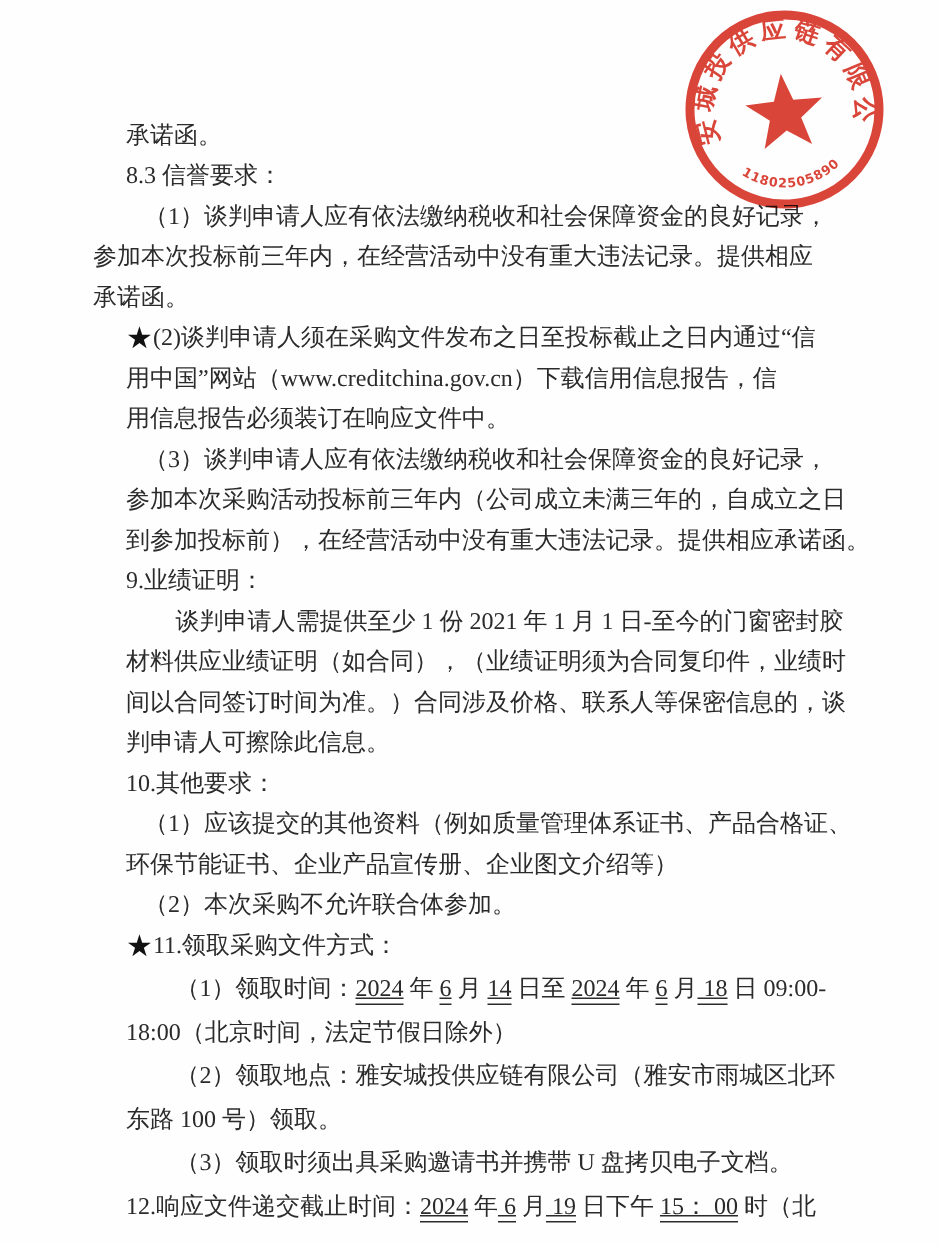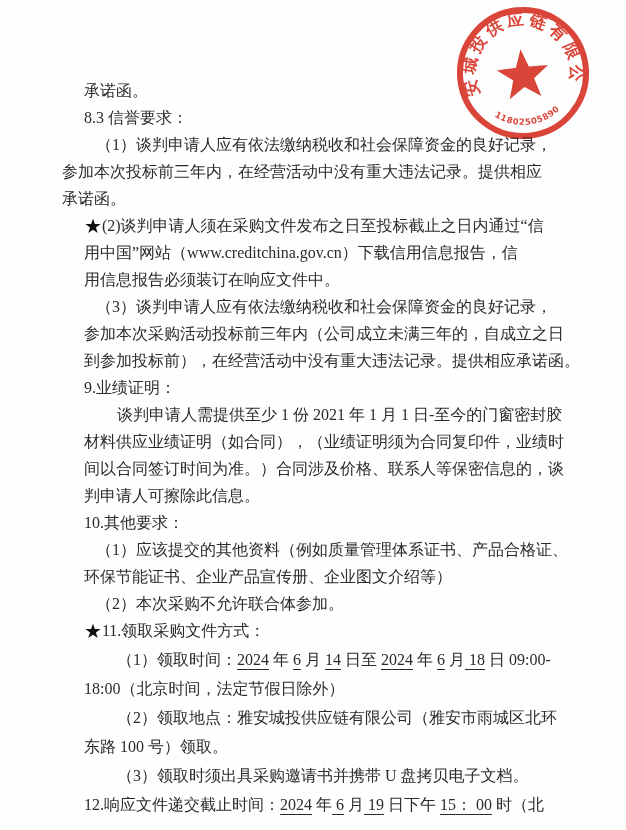--- a/index.html
+++ b/index.html
@@ -29,20 +29,21 @@
     margin-left:22px;
     white-space:pre;
   }
   .line.out{margin-left:0}
   .line.ind1{padding-left:12px}
   .line.ind2{padding-left:33px}
   .line.gap{margin-top:2px}
   .u{
     border-bottom:1px solid #2b2b2b;
     padding-bottom:1px;
+    text-decoration:underline;
   }
   .star-mark{
     font-family:"DejaVu Sans",sans-serif;
     font-size:20px;
     color:#111;
     vertical-align:-2px;
   }
   
   .stamp{
     position:absolute;

